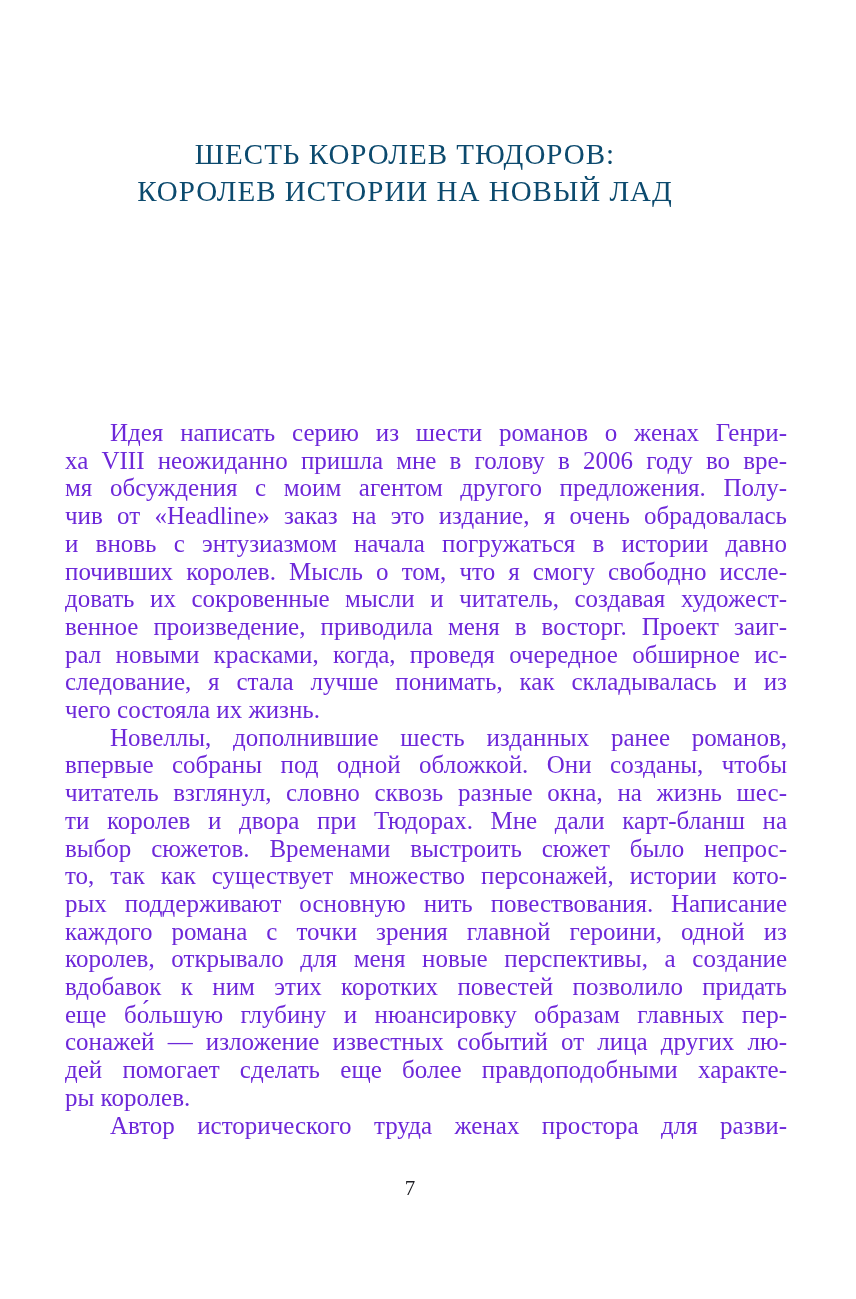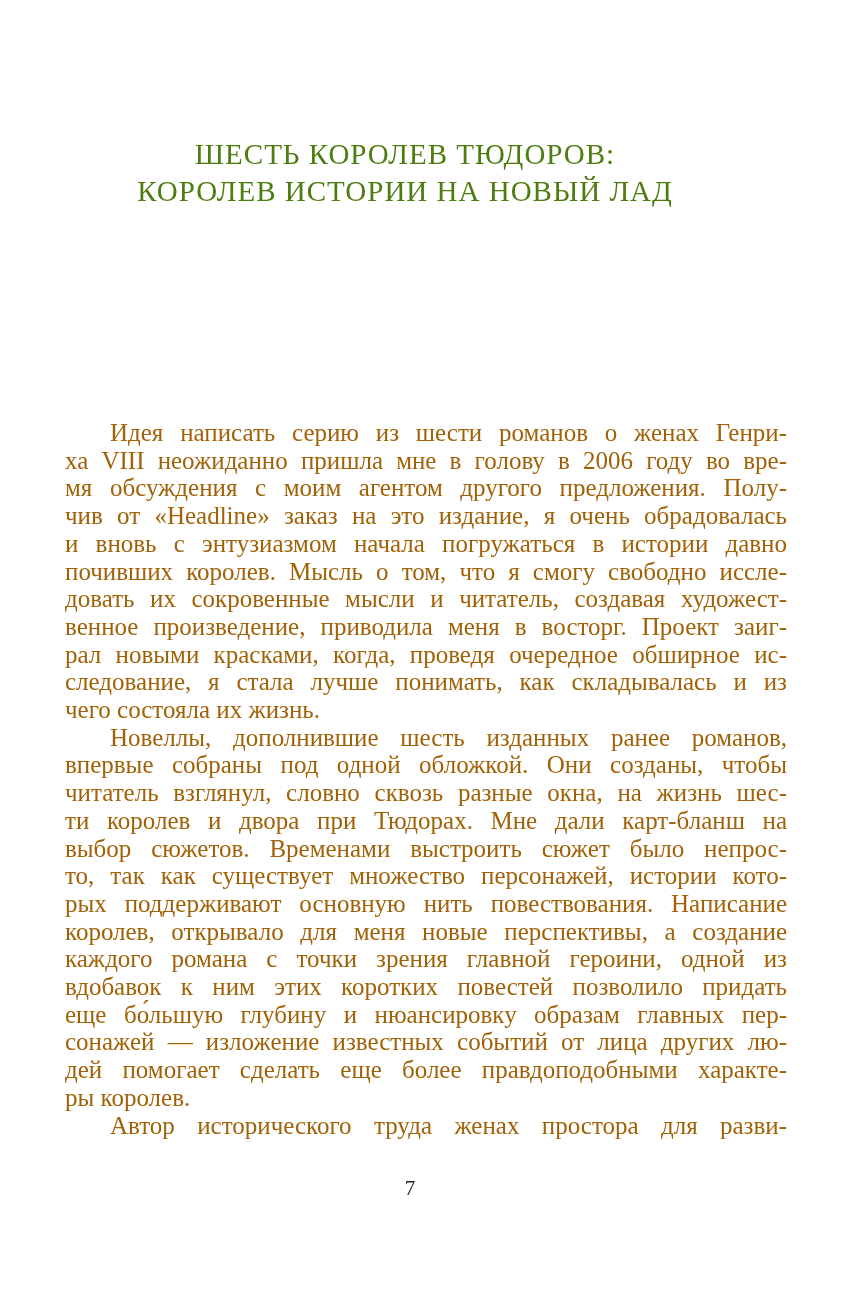--- a/index.html
+++ b/index.html
@@ -24,34 +24,34 @@
     top: 136px;
     left: 0;
     width: 810px;
     margin: 0;
     text-align: center;
     font-family: "Liberation Serif", serif;
     font-weight: 400;
     font-size: 29px;
     line-height: 37px;
     letter-spacing: 1px;
-    color: #4d7c0f;
+    color: #0c4a6e;
   }
   .title-line {
     display: block;
     white-space: nowrap;
   }
   .body-text {
     position: absolute;
     top: 419px;
     left: 65px;
     width: 722px;
     font-size: 25px;
     line-height: 27.7px;
-    color: #a16207;
+    color: #6d28d9;
   }
   .paragraph {
     margin: 0;
     padding: 0;
   }
   .line {
     text-align: justify;
     text-align-last: justify;
   }
   .line.indent {
@@ -96,22 +96,22 @@
         <div class="line end">чего состояла их жизнь.</div>
       </div>
       <div class="paragraph">
         <div class="line indent">Новеллы, дополнившие шесть изданных ранее романов,</div>
         <div class="line">впервые собраны под одной обложкой. Они созданы, чтобы</div>
         <div class="line">читатель взглянул, словно сквозь разные окна, на жизнь шес-</div>
         <div class="line">ти королев и двора при Тюдорах. Мне дали карт-бланш на</div>
         <div class="line">выбор сюжетов. Временами выстроить сюжет было непрос-</div>
         <div class="line">то, так как существует множество персонажей, истории кото-</div>
         <div class="line">рых поддерживают основную нить повествования. Написание</div>
+        <div class="line">каждого романа с точки зрения главной героини, одной из</div>
         <div class="line">королев, открывало для меня новые перспективы, а создание</div>
-        <div class="line">каждого романа с точки зрения главной героини, одной из</div>
         <div class="line">вдобавок к ним этих коротких повестей позволило придать</div>
         <div class="line">еще бо́льшую глубину и нюансировку образам главных пер-</div>
         <div class="line">сонажей — изложение известных событий от лица других лю-</div>
         <div class="line">дей помогает сделать еще более правдоподобными характе-</div>
         <div class="line end">ры королев.</div>
       </div>
       <div class="paragraph">
         <div class="line indent">Автор исторического труда женах простора для разви-</div>
       </div>
     </div>

